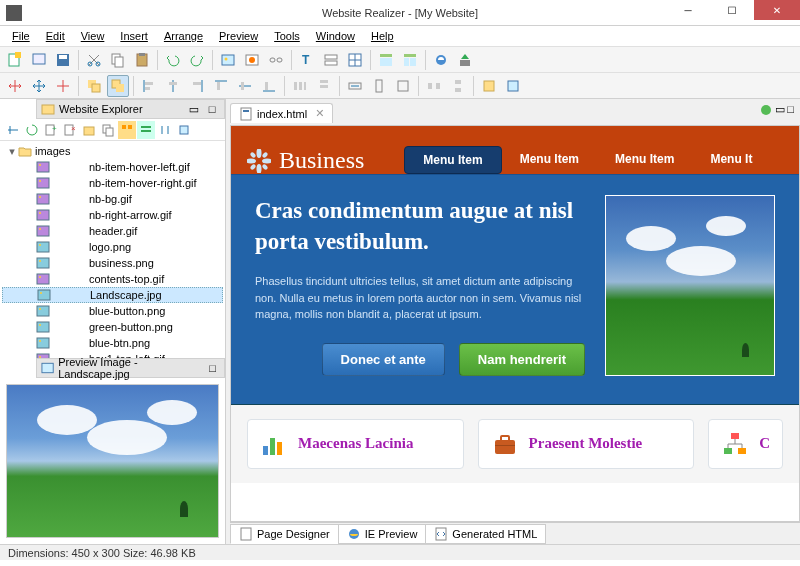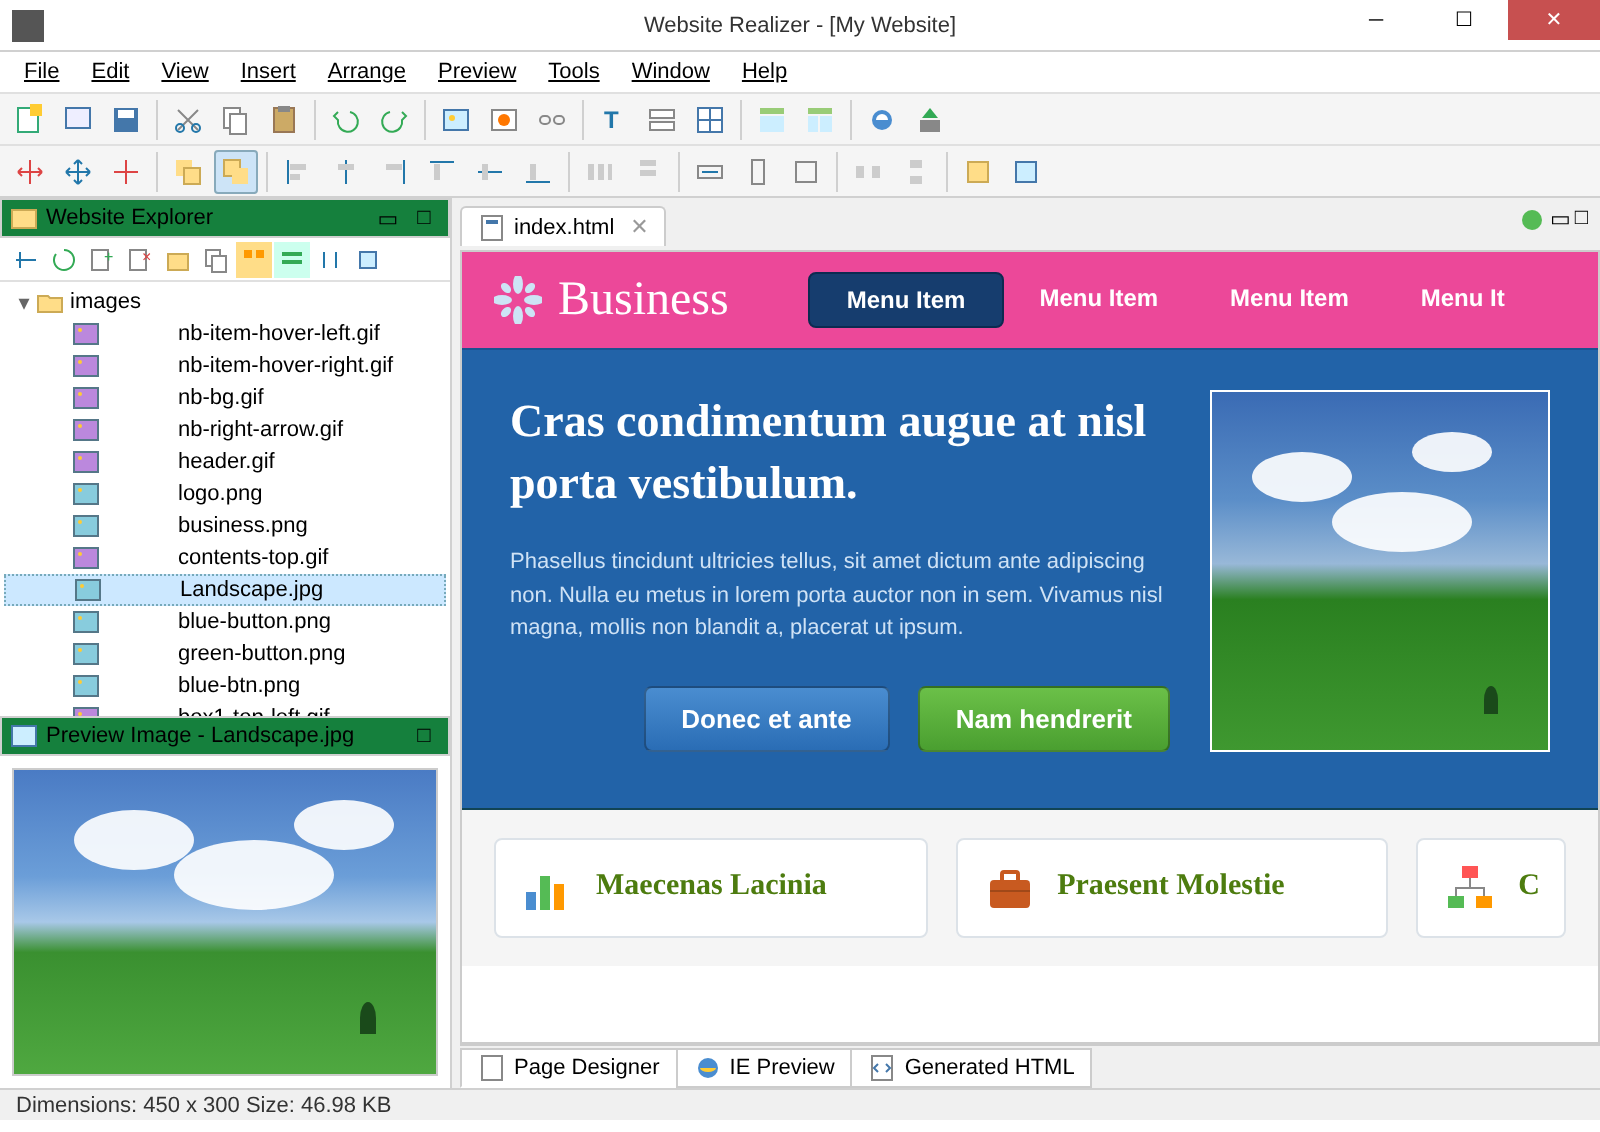--- a/index.html
+++ b/index.html
@@ -11,21 +11,21 @@
 .win-btn { width: 44px; height: 20px; display: flex; align-items: center; justify-content: center; font-size: 10px; }
 .win-btn.close { background: #c75050; color: #fff; width: 46px; }
 .menubar { height: 20px; display: flex; align-items: center; padding: 0 4px; background: #fff; text-decoration: underline; }
 .menubar span { padding: 2px 8px; }
 .toolbar { height: 26px; display: flex; align-items: center; padding: 2px 4px; background: #f5f5f5; border-top: 1px solid #e0e0e0; gap: 2px; }
 .tool-btn { width: 22px; height: 22px; display: flex; align-items: center; justify-content: center; border: 1px solid transparent; border-radius: 2px; }
 .tool-sep { width: 1px; height: 20px; background: #d0d0d0; margin: 0 2px; }
 .tool-btn svg { width: 16px; height: 16px; }
 .main { display: flex; height: calc(566px - 28px - 20px - 52px - 20px); border-top: 1px solid #d0d0d0; }
 .sidebar { width: 226px; display: flex; flex-direction: column; border-right: 1px solid #d0d0d0; }
-.panel-header { height: 20px; background: #15803d; border: 1px solid #d0d0d0; display: flex; align-items: center; padding: 0 4px; font-size: 11px; }
+.panel-header { height: 20px; background: #e5e5e5; border: 1px solid #d0d0d0; display: flex; align-items: center; padding: 0 4px; font-size: 11px; margin-left: 36px; }
 .panel-header .spacer { flex: 1; }
 .panel-header-icon { width: 14px; height: 14px; margin-right: 4px; }
 .panel-header-btn { width: 16px; height: 14px; display: flex; align-items: center; justify-content: center; margin-left: 2px; }
 .explorer-toolbar { height: 22px; display: flex; align-items: center; padding: 2px 4px; gap: 1px; background: #fff; border-bottom: 1px solid #e0e0e0; }
 .exp-btn { width: 18px; height: 18px; display: flex; align-items: center; justify-content: center; }
 .tree { flex: 1; overflow: auto; padding: 2px; background: #fff; }
 .tree-node { display: flex; align-items: center; height: 16px; padding-left: 18px; white-space: nowrap; }
 .tree-node.level1 { padding-left: 34px; gap: 36px; }
 .tree-node.selected { background: #cce8ff; border: 1px dotted #7ab; }
 .tree-node .node-icon { width: 14px; height: 12px; margin-right: 3px; flex-shrink: 0; }
@@ -33,40 +33,40 @@
 .preview-panel { height: 186px; display: flex; flex-direction: column; }
 .preview-img { flex: 1; margin: 6px; border: 1px solid #ccc; background: linear-gradient(to bottom, #4a7bc4 0%, #6b9ed8 35%, #a8c8e8 50%, #3a9030 60%, #4fa840 100%); position: relative; overflow: hidden; }
 .cloud { position: absolute; background: #fff; border-radius: 50%; opacity: 0.9; }
 .editor { flex: 1; display: flex; flex-direction: column; background: #f0f0f0; padding: 4px 0 0 4px; }
 .editor-tabs { height: 22px; display: flex; align-items: flex-start; gap: 47px; }
 .editor-tab { height: 20px; background: #fff; border: 1px solid #ccc; border-bottom: none; padding: 2px 8px; display: flex; align-items: center; gap: 4px; border-radius: 3px 3px 0 0; font-size: 11px; }
 .editor-tab .close-x { color: #999; margin-left: 4px; }
 .editor-tabs-right { margin-left: auto; display: flex; gap: 2px; padding-right: 6px; }
 .canvas { flex: 1; background: #fff; border: 1px solid #ccc; overflow: hidden; position: relative; }
 .website { position: absolute; left: 0; top: 0; right: 0; }
-.site-header { height: 48px; background: #ec4899; display: flex; align-items: center; padding: 0 16px; }
+.site-header { height: 48px; background: #c2410c; display: flex; align-items: flex-end; padding: 0 16px; }
 .site-logo { display: flex; align-items: center; gap: 8px; }
 .site-logo-icon { width: 24px; height: 24px; }
 .site-name { font-family: Georgia, serif; font-size: 24px; color: #fff; }
 .site-nav { display: flex; gap: 0; margin-left: 40px; }
 .site-nav-item { padding: 6px 18px; color: #fff; font-size: 12px; font-weight: bold; border-radius: 4px; }
 .site-nav-item.active { background: #163d6e; border: 1px solid #0d2a50; }
 .hero { background: #2263a8; padding: 20px 24px 28px; display: flex; gap: 20px; position: relative; border-top: 1px solid #1a5290; border-bottom: 1px solid #145; }
 .hero-text { flex: 1; }
 .hero h1 { font-family: Georgia, serif; font-size: 23px; color: #fff; font-weight: bold; line-height: 1.35; margin-bottom: 16px; }
 .hero p { color: #cfe2f5; font-size: 11px; line-height: 1.5; margin-bottom: 20px; }
 .hero-buttons { display: flex; gap: 14px; justify-content: flex-end; }
 .hero-btn { padding: 8px 18px; border-radius: 4px; color: #fff; font-size: 13px; font-weight: bold; border: 1px solid rgba(0,0,0,0.3); }
 .hero-btn.blue { background: linear-gradient(#4a8dd0, #2a6db5); }
 .hero-btn.green { background: linear-gradient(#6bc048, #4a9f30); }
 .hero-img { width: 170px; border: 1px solid #fff; background: linear-gradient(to bottom, #3a6bb4 0%, #5b8ec8 30%, #98b8d8 48%, #2a8020 58%, #3f9830 100%); position: relative; overflow: hidden; }
 .feature-row { display: flex; gap: 14px; padding: 14px 16px; background: #f5f5f5; }
 .feature-box { flex: 1; background: #fff; border: 1px solid #dce2e8; border-radius: 4px; padding: 10px 12px; display: flex; align-items: center; gap: 10px; }
 .feature-icon { width: 28px; height: 28px; }
-.feature-title { font-family: Georgia, serif; font-size: 15px; color: #4d7c0f; font-weight: bold; }
+.feature-title { font-family: Georgia, serif; font-size: 15px; color: #a21caf; font-weight: bold; }
 .bottom-tabs { height: 22px; display: flex; align-items: center; border-top: 1px solid #ccc; background: #f0f0f0; }
 .bottom-tab { height: 20px; padding: 2px 8px; display: flex; align-items: center; gap: 4px; border: 1px solid #ccc; background: #fff; font-size: 11px; margin-right: -1px; }
 .bottom-tab.active { background: #fff; border-bottom-color: #fff; }
 .statusbar { height: 16px; background: #f0f0f0; border-top: 1px solid #d0d0d0; display: flex; align-items: center; padding: 0 8px; font-size: 11px; color: #333; }
 .tab-icon { width: 14px; height: 14px; }
 </style>
 </head>
 <body>
 
 <div class="titlebar">

